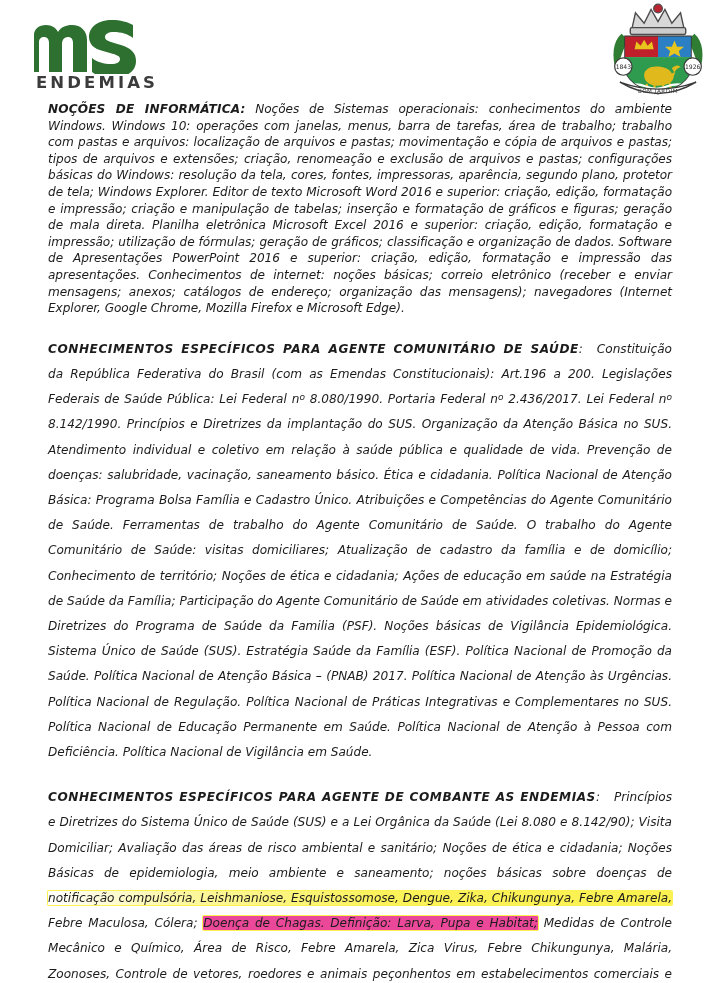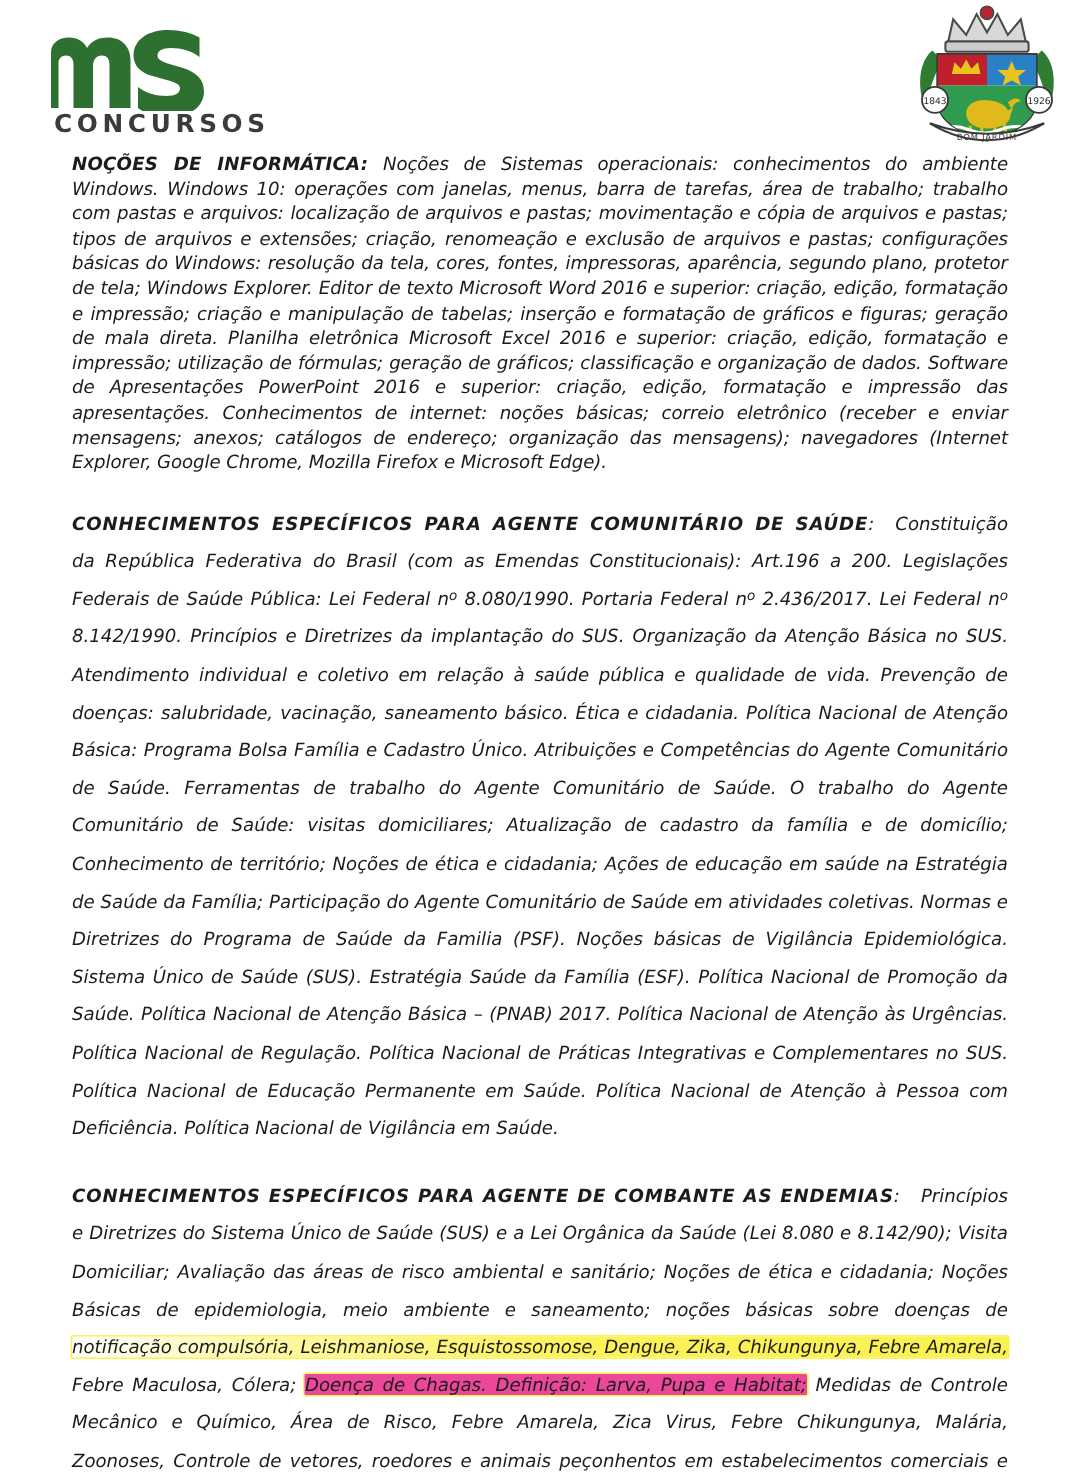--- a/index.html
+++ b/index.html
@@ -108,21 +108,21 @@
                  C32 19 30 22 30 26 L30 54 L17 54 L17 25 C17 21 15 19 12 19
                  C9 19 7 21 7 24 L7 54 Z"></path>
         <path d="M60 54 L60 40 C65 44 72 46 79 46 C85 46 88 44 88 41
                  C88 38 85 37 78 35 L71 33 C62 31 57 26 57 19
                  C57 9 66 2 80 2 C88 2 96 4 101 7 L101 20
                  C96 16 89 14 82 14 C76 14 73 16 73 19
                  C73 22 76 23 82 25 L89 27 C99 30 104 35 104 43
                  C104 53 95 60 80 60 C72 60 65 58 60 54 Z"></path>
       </g>
     </svg>
-    <span class="logo-word">CONCURSOS</span>
+    <span class="logo-word">ENDEMIAS</span>
   </div>
 
   <svg class="brasao" viewBox="0 0 120 112" aria-hidden="true">
 
     <g fill="#2e7d32">
       <path d="M18 36 C8 44 6 62 12 80 C16 66 20 52 26 44 Z"></path>
       <path d="M102 36 C112 44 114 62 108 80 C104 66 100 52 94 44 Z"></path>
     </g>
 
     <g>

